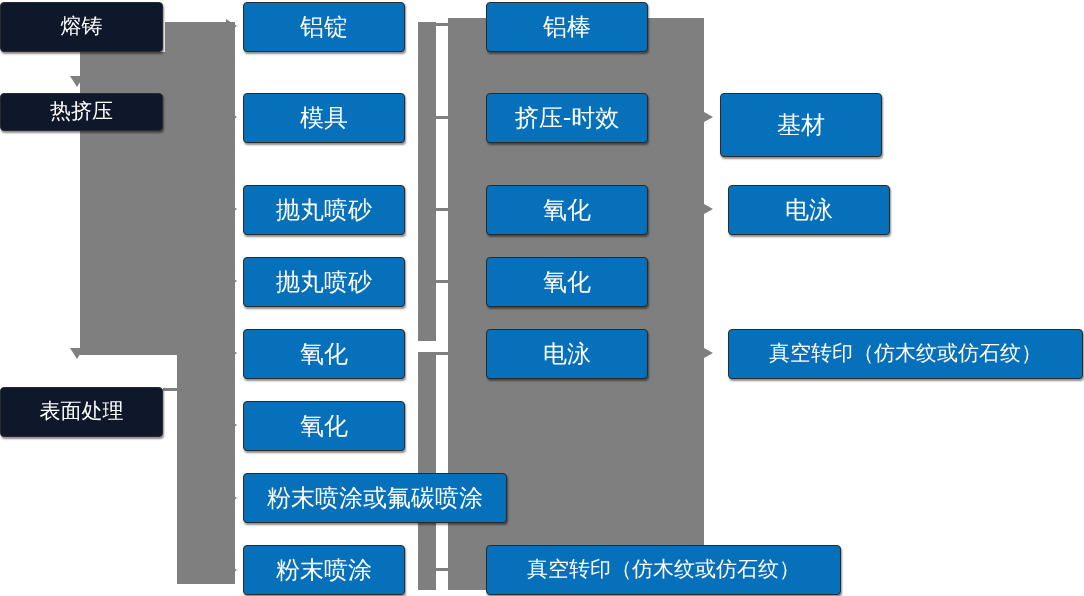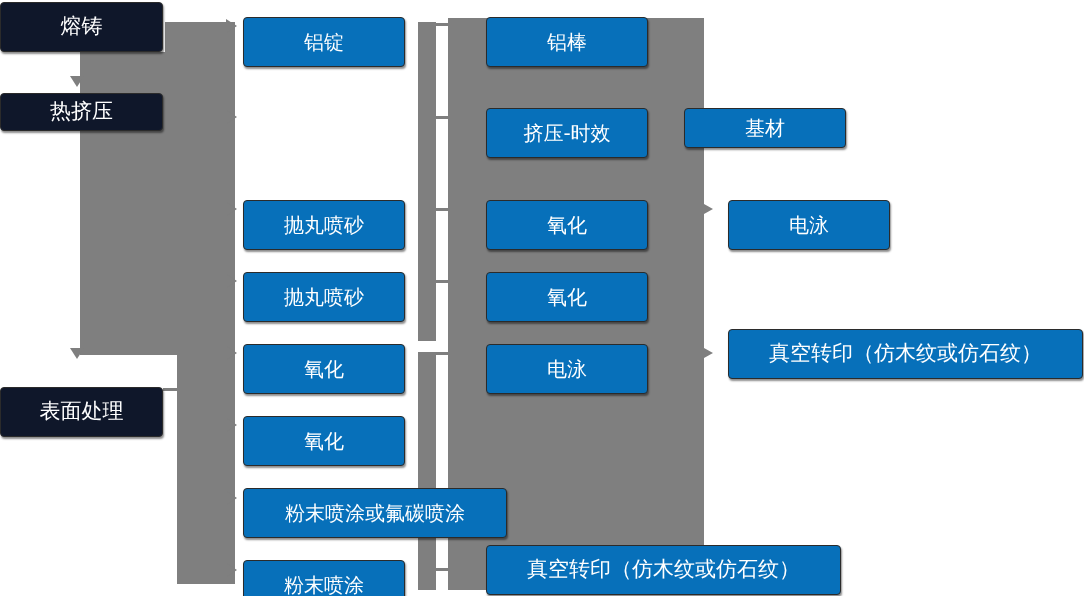--- a/index.html
+++ b/index.html
@@ -61,21 +61,21 @@
     text-align:center;
     line-height:1.1;
     box-shadow:1px 2px 2px rgba(0,0,0,0.45);
     white-space:nowrap;
   }
   .node.dark{ background:#0f172a; }
   .node.light{ background:#0770ba; }
   .node .lbl{ display:block; }
 
   
-  .fs-20{ font-size:20px;margin-top:15px; }
+  .fs-20{ font-size:24px; }
   .fs-21{ font-size:21px; }
 </style>
 </head>
 <body>
 
 <div id="canvas">
 
   <div class="band" style="left:80px;  top:52px;  width:155px; height:83px;"></div>
 
   <div class="band" style="left:165px; top:22px;  width:70px;  height:32px;"></div>
@@ -120,20 +120,23 @@
   <div class="node dark fs-21" style="left:0px; top:93px; width:163px; height:38px;">
     <span class="lbl">热挤压</span>
   </div>
   <div class="node dark fs-21" style="left:0px; top:364px; width:163px; height:50px;margin-top:23px;">
     <span class="lbl">表面处理</span>
   </div>
 
   <div class="node light fs-20" style="left:243px; top:2px; width:162px; height:50px;">
     <span class="lbl">铝锭</span>
   </div>
+  <div class="node light fs-20" style="left:243px; top:93px; width:162px; height:50px;">
+    <span class="lbl">模具</span>
+  </div>
   <div class="node light fs-20" style="left:243px; top:185px; width:162px; height:50px;">
     <span class="lbl">抛丸喷砂</span>
   </div>
   <div class="node light fs-20" style="left:243px; top:257px; width:162px; height:50px;">
     <span class="lbl">抛丸喷砂</span>
   </div>
   <div class="node light fs-20" style="left:243px; top:329px; width:162px; height:50px;">
     <span class="lbl">氧化</span>
   </div>
   <div class="node light fs-20" style="left:243px; top:401px; width:162px; height:50px;">
@@ -158,21 +161,21 @@
   <div class="node light fs-20" style="left:486px; top:257px; width:162px; height:50px;">
     <span class="lbl">氧化</span>
   </div>
   <div class="node light fs-20" style="left:486px; top:329px; width:162px; height:50px;">
     <span class="lbl">电泳</span>
   </div>
   <div class="node light fs-21" style="left:486px; top:545px; width:355px; height:50px;">
     <span class="lbl">真空转印（仿木纹或仿石纹）</span>
   </div>
 
-  <div class="node light fs-20" style="left:684px; top:93px; width:162px; height:40px;text-align:right;">
+  <div class="node light fs-20" style="left:720px; top:93px; width:162px; height:64px;text-align:right;">
     <span class="lbl">基材</span>
   </div>
   <div class="node light fs-20" style="left:728px; top:185px; width:162px; height:50px;">
     <span class="lbl">电泳</span>
   </div>
   <div class="node light fs-21" style="left:728px; top:329px; width:355px; height:50px;">
     <span class="lbl">真空转印（仿木纹或仿石纹）</span>
   </div>
 
 </div>

